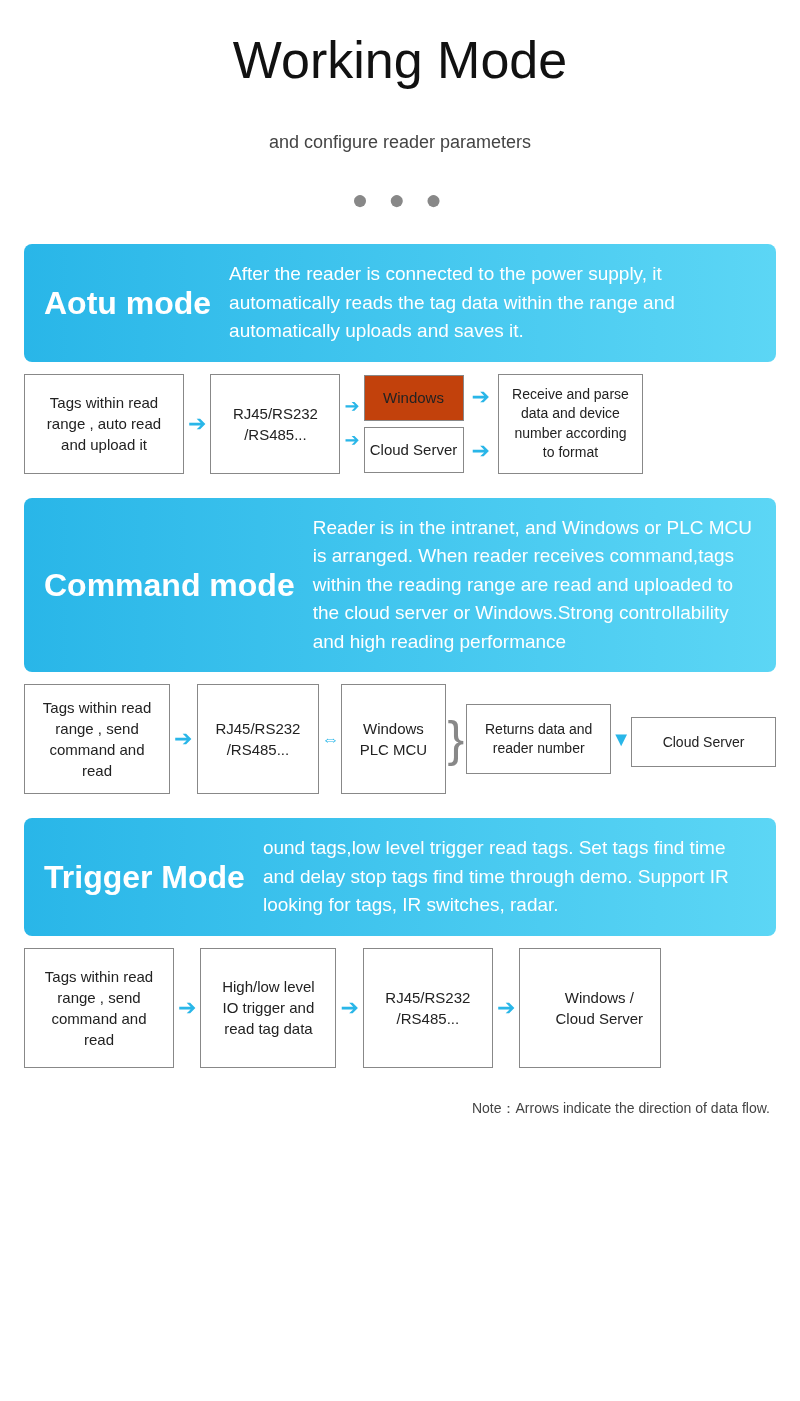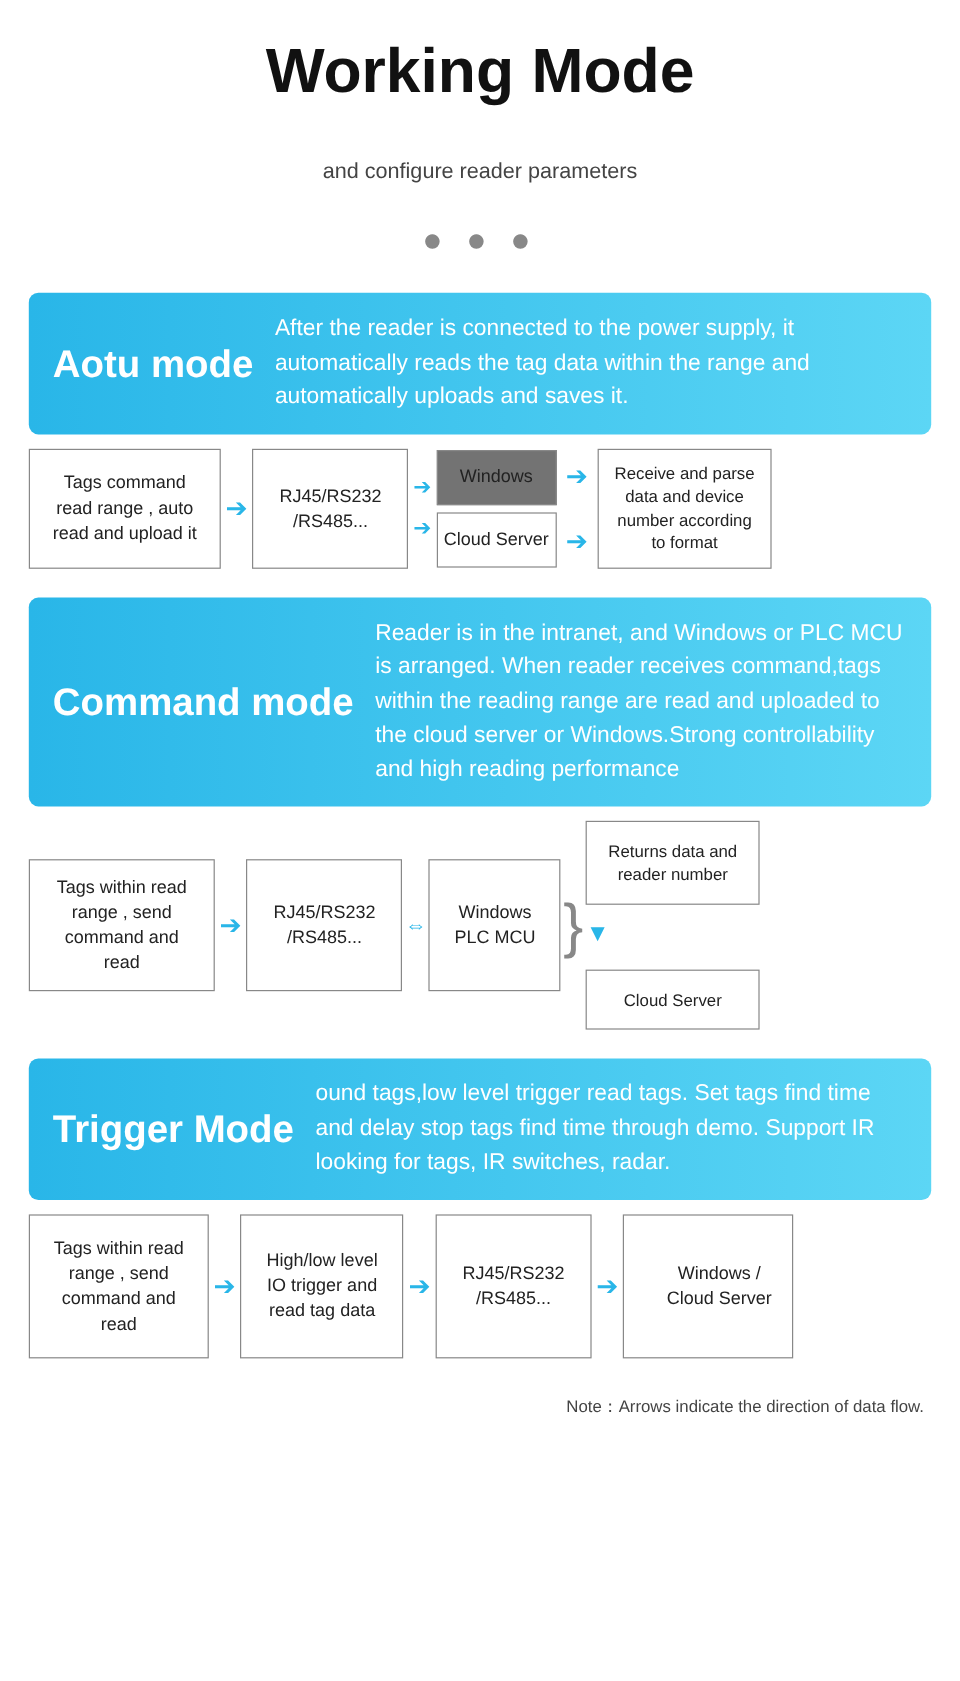--- a/index.html
+++ b/index.html
@@ -9,21 +9,21 @@
       font-family: Arial, sans-serif;
       color: #222;
     }
 
     .page-header {
       text-align: center;
       padding: 30px 20px 10px;
     }
     .page-title {
       font-size: 52px;
-      font-weight: 700;
+      font-weight: 400;
       color: #111;
       margin-bottom: 12px;
     }
     .page-subtitle {
       font-size: 18px;
       color: #444;
       line-height: 1.5;
     }
     .dots {
       text-align: center;
@@ -97,21 +97,21 @@
       flex-direction: column;
       gap: 6px;
       flex-shrink: 0;
     }
     .box-win {
       width: 100px;
       min-height: 46px;
       font-size: 15px;
       border: 1.5px solid #888;
       display: flex; align-items: center; justify-content: center;
-      background: #737373;
+      background: #c2410c;
     }
     .box-cloud {
       width: 100px;
       min-height: 46px;
       font-size: 15px;
       border: 1.5px solid #888;
       display: flex; align-items: center; justify-content: center;
       background: #fff;
     }
     .arrows-branch {
@@ -143,23 +143,22 @@
       min-height: 110px;
       font-size: 15px;
     }
     .box-winplc {
       width: 110px;
       min-height: 110px;
       font-size: 15px;
     }
     .cmd-right-col {
       display: flex;
-      flex-direction: column;
-      align-items: flex-start;
-      gap: 12px;
+      align-items: center;
+      gap: 0;
     }
     .box-returns {
       width: 145px;
       min-height: 70px;
       font-size: 14px;
     }
     .box-cloud-cmd {
       width: 145px;
       min-height: 50px;
       font-size: 14px;
@@ -227,21 +226,21 @@
 
 <div class="dots">● ● ●</div>
 
 <div class="mode-banner">
   <div class="mode-title">Aotu mode</div>
   <div class="mode-desc">After the reader is connected to the power supply, it automatically reads the tag data within the range and automatically uploads and saves it.</div>
 </div>
 
 <div class="flow-aotu">
 
-  <div class="flow-box box-tags-aotu">Tags command read range , auto read and upload it</div>
+  <div class="flow-box box-tags-aotu">Tags within read range , auto read and upload it</div>
 
   <div class="arrow-right">➔</div>
 
   <div class="flow-box box-rj45-aotu">RJ45/RS232 /RS485...</div>
 
   <div class="arrows-branch">
     <div style="font-size:18px;color:#29b6e8;line-height:1.2;">➔</div>
     <div style="font-size:18px;color:#29b6e8;line-height:1.2;">➔</div>
   </div>
 

